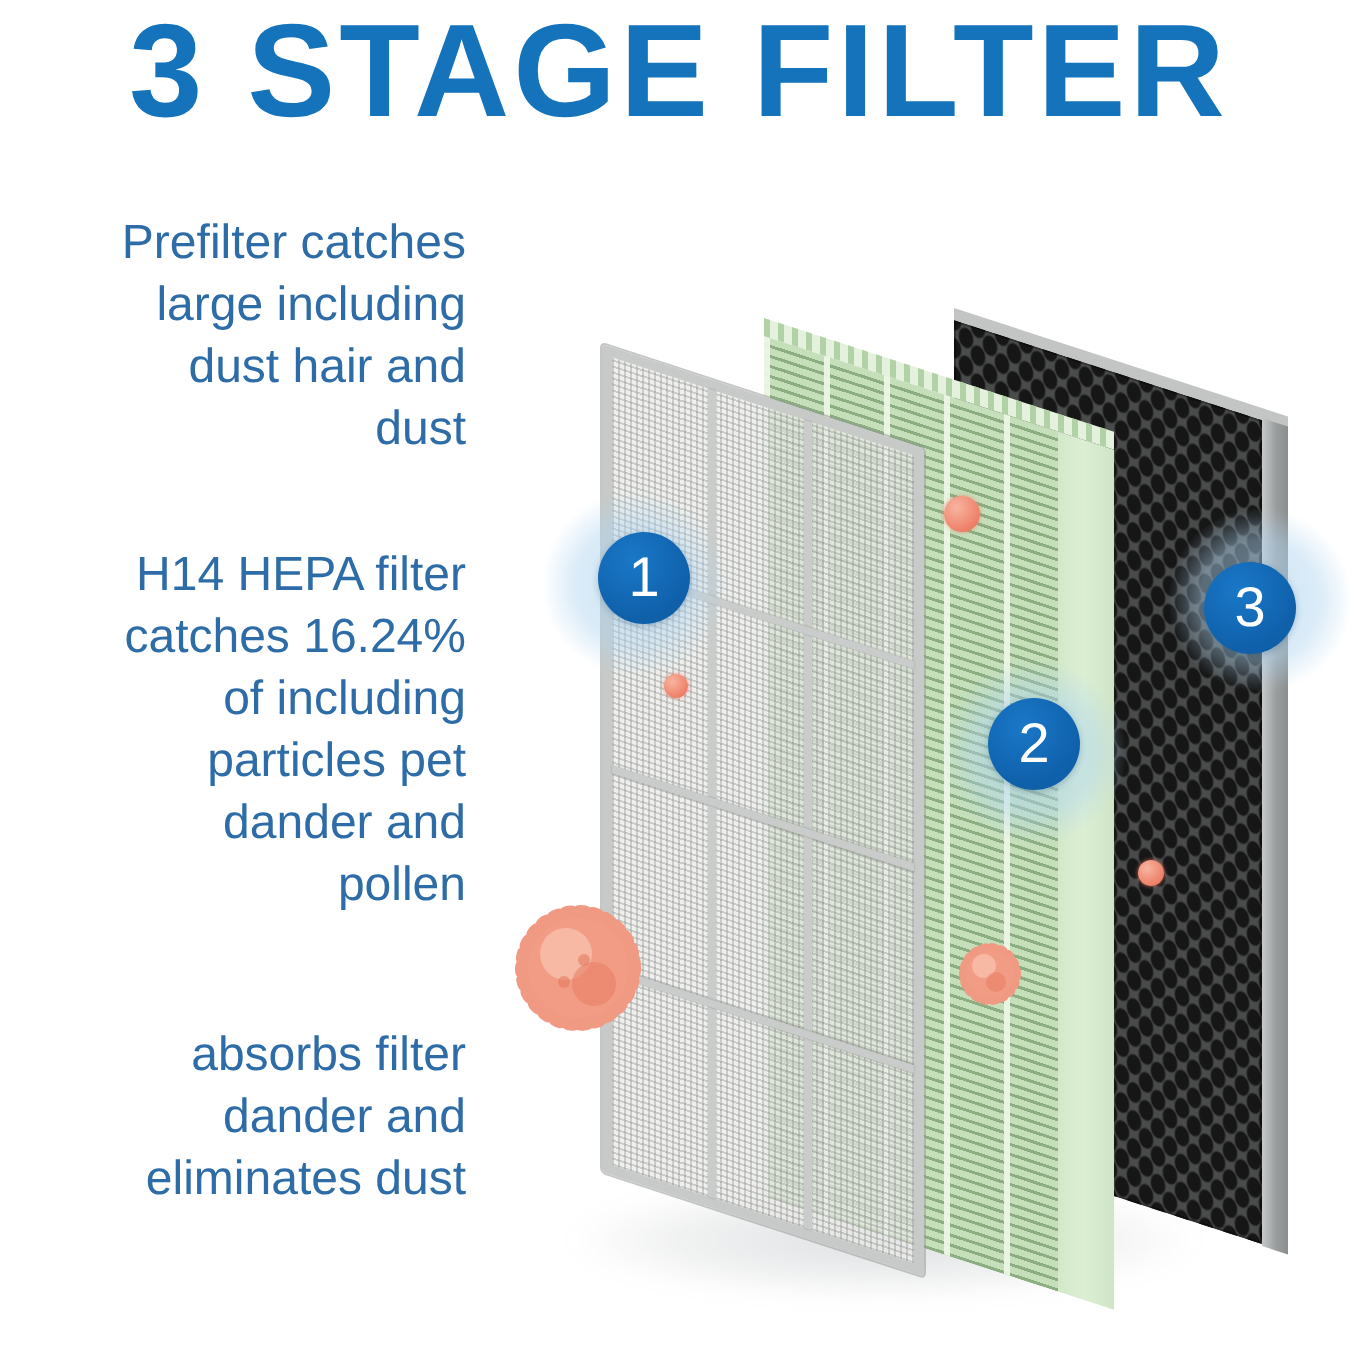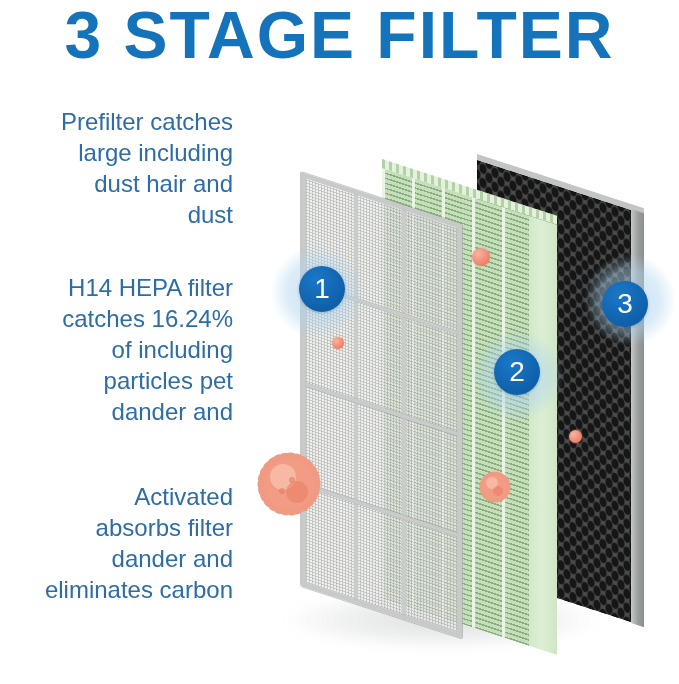--- a/index.html
+++ b/index.html
@@ -121,26 +121,26 @@
       <div class="line">large including</div>
       <div class="line">dust hair and</div>
       <div class="line">dust</div>
     </div>
     <div class="block block-2">
       <div class="line">H14 HEPA filter</div>
       <div class="line">catches 16.24%</div>
       <div class="line">of including</div>
       <div class="line">particles pet</div>
       <div class="line">dander and</div>
+      <div class="line">pollen</div>
     </div>
     <div class="block block-3">
-      <div class="line">Activated</div>
       <div class="line">absorbs filter</div>
       <div class="line">dander and</div>
-      <div class="line">eliminates carbon</div>
+      <div class="line">eliminates dust</div>
     </div>
   </div>
 
   <div class="stage">
 
     <div class="floor-shadow"></div>
 
     <div class="panel panel-carbon"></div>
 
     <div class="panel panel-green"></div>

